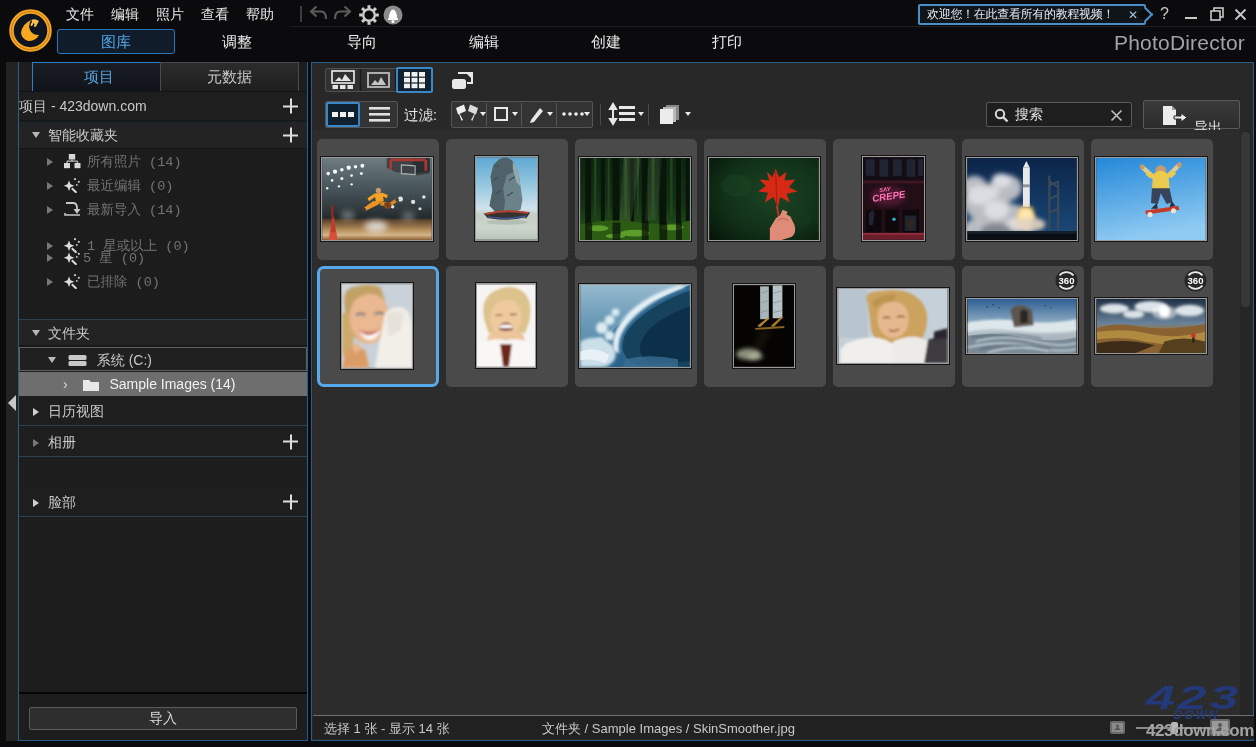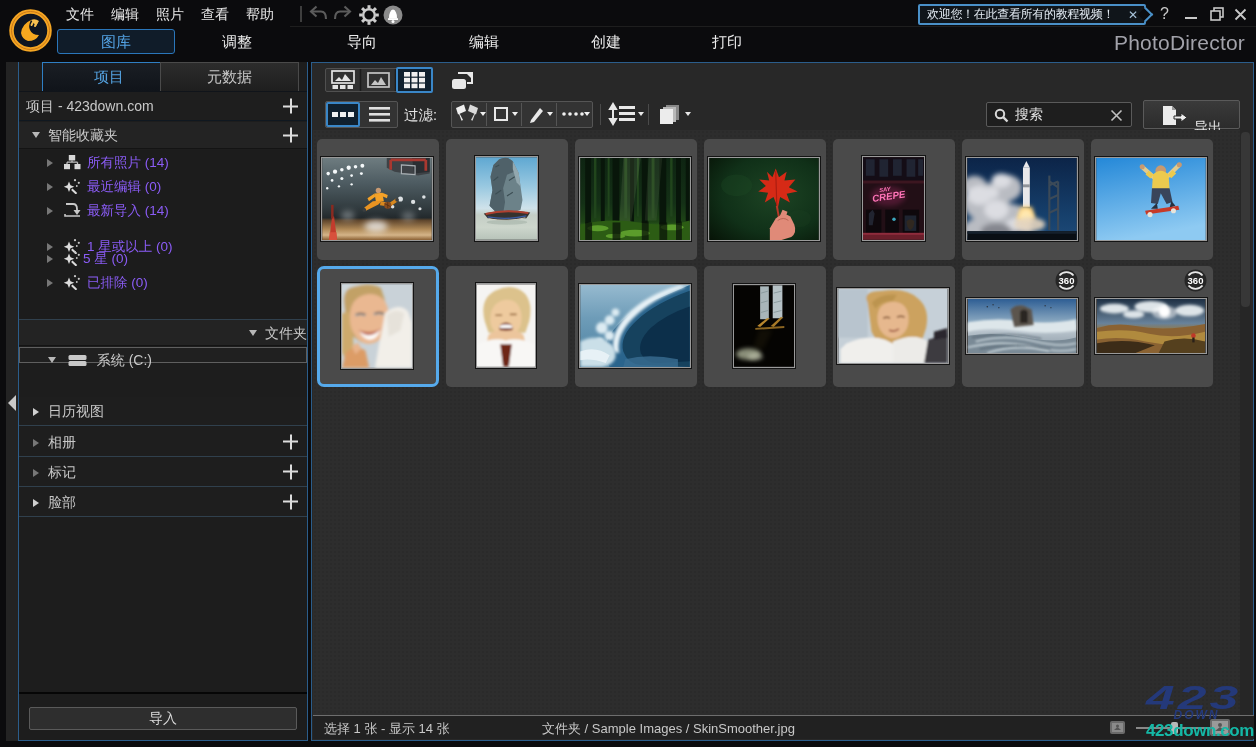--- a/index.html
+++ b/index.html
@@ -19,21 +19,21 @@
 
 .stab { position:absolute; top:0px; height:29px; font-size:15px; text-align:center; line-height:28px; }
 
 .srow { position:absolute; left:0; width:100%; color:#c8c8c8; font-size:14px; }
 .plus { position:absolute; right:8px; top:50%; transform:translateY(-50%); width:15px; height:15px; }
 .plus:before { content:""; position:absolute; left:0; top:6.5px; width:15px; height:2px; background:#ddd; }
 .plus:after { content:""; position:absolute; left:6.5px; top:0; width:2px; height:15px; background:#ddd; }
 .tri-r { width:0; height:0; border-left:6px solid #b8b8b8; border-top:4.5px solid transparent; border-bottom:4.5px solid transparent; display:inline-block; }
 .tri-d { width:0; height:0; border-top:6px solid #b8b8b8; border-left:4.5px solid transparent; border-right:4.5px solid transparent; display:inline-block; }
 .tri-o { width:0; height:0; border-left:6px solid #777; border-top:4.5px solid transparent; border-bottom:4.5px solid transparent; display:inline-block; }
-.treeitem { position:absolute; left:0; width:100%; height:24px; color:#8b5cf6; font-size:13.5px; line-height:24px; }
+.treeitem { position:absolute; left:0; width:100%; height:24px; color:#737373; font-size:13.5px; line-height:24px;font-family:Liberation Mono, monospace; }
 
 #grid { position:absolute; left:1px; top:67px; width:929px; height:585px; background-color:#2d2d2d; background-image:radial-gradient(rgba(0,0,0,0.07) 0.7px, transparent 1px); background-size:4px 4px; }
 .cell { position:absolute; width:122px; height:121px; background:#4a4a4a; border-radius:5px; }
 .ph { position:absolute; border:1px solid #9a9a9a; outline:1px solid #141414; }
 
 #status { position:absolute; left:1px; bottom:1px; width:941px; height:24px; background:#212121; border-top:1px solid #6e6e6e; color:#c8c8c8; font-size:13px; }
 
 #wm423 { position:absolute; left:1146px; top:686px; width:104px; color:#24397a; font-weight:bold; z-index:60; }
 </style>
 </head>
@@ -113,26 +113,26 @@
 <span class="maintab" style="left:469px;">编辑</span>
 <span class="maintab" style="left:591px;">创建</span>
 <span class="maintab" style="left:712px;">打印</span>
 <div id="pdname">PhotoDirector</div>
 
 <div class="abs" style="left:6px;top:62px;width:12px;height:679px;background:#232323;"></div>
 <div class="abs" style="left:8px;top:395px;width:0;height:0;border-right:8px solid #c8c8c8;border-top:8px solid transparent;border-bottom:8px solid transparent;"></div>
 
 <div id="sidebar">
 
-  <div class="stab" style="left:23px;width:134px;background:linear-gradient(#1a1e24,#10141a);border:1.5px solid #2f7fc4;border-bottom:none;color:#54a2e0;">项目</div>
+  <div class="stab" style="left:13px;width:134px;background:linear-gradient(#1a1e24,#10141a);border:1.5px solid #2f7fc4;border-bottom:none;color:#54a2e0;">项目</div>
   <div class="stab" style="left:141px;width:139px;background:linear-gradient(#2c2c2c,#1e1e1e);border:1px solid #4a4a4a;border-bottom:none;color:#c8c8c8;">元数据</div>
   <div class="abs" style="left:0;top:29px;width:288px;height:1px;background:#10141a;"></div>
 
   <div class="srow" style="top:30px;height:29px;line-height:29px;background:#1e1e1e;border-bottom:1px solid #101820;">
-    <span style="margin-left:7px;">项目 - 423down.com</span><div class="plus" style="right:9px;"></div>
+    <span style="">项目 - 423down.com</span><div class="plus" style="right:9px;"></div>
   </div>
 
   <div class="srow" style="top:60px;height:27px;line-height:27px;background:#232323;border-bottom:1px solid #141414;">
     <span class="tri-d" style="margin-left:13px;margin-bottom:2px;"></span><span style="margin-left:8px;margin-top:26px;">智能收藏夹</span><div class="plus" style="right:9px;"></div>
   </div>
 
   <div id="tree" class="abs" style="left:0;top:88px;width:288px;height:170px;background:#1c1c1c;">
         <div class="treeitem" style="top:1px;"><span class="tri-o" style="margin-left:28px;"></span><span style="display:inline-block;width:20px;margin-left:10px;vertical-align:-3px;"><svg width="18" height="16" viewBox="0 0 18 16">
               <rect x="5.8" y="1" width="6.4" height="5.5" fill="#d8d8d8"></rect>
               <path d="M 9 6.5 L 9 8.2 M 4 8.2 L 14.5 8.2 M 4 8.2 L 4 10 M 14.5 8.2 L 14.5 10" stroke="#c0c0c0" stroke-width="1.3" fill="none"></path>
@@ -175,40 +175,44 @@
               <path d="M 6 3.5 L 7.5 7.3 L 11.3 8.8 L 7.5 10.3 L 6 14 L 4.5 10.3 L 0.8 8.8 L 4.5 7.3 Z" fill="#dcdcdc"></path>
               <path d="M 8.8 11.3 L 13.5 15.8" stroke="#dcdcdc" stroke-width="2"></path>
               <g fill="#c8c8c8">
                 <circle cx="12" cy="2.2" r="1.1"></circle>
                 <circle cx="15.8" cy="4.8" r="1.1"></circle>
                 <circle cx="13.8" cy="8" r="0.9"></circle>
               </g>
             </svg></span><span style="margin-left:4px;">已排除 (0)</span></div>
       </div>
 
-  <div class="srow" style="top:257px;height:27px;line-height:27px;background:#232323;border-top:1px solid #30404d;border-bottom:1px solid #141414;text-align:right;">
+  <div class="srow" style="top:257px;height:27px;line-height:27px;background:#232323;border-top:1px solid #30404d;border-bottom:1px solid #141414;">
     <span class="tri-d" style="margin-left:13px;margin-bottom:2px;"></span><span style="margin-left:8px;">文件夹</span>
   </div>
-  <div class="srow" style="top:285px;height:16px;line-height:24px;background:#202020;border:1px solid #5f5f5f;">
+  <div class="srow" style="top:285px;height:24px;line-height:24px;background:#202020;border:1px solid #5f5f5f;">
     <span class="tri-d" style="margin-left:28px;margin-bottom:2px;"></span>
     <svg style="margin-left:8px;vertical-align:-3px;" width="19" height="15" viewBox="0 0 19 15">
           <rect x="0.5" y="2" width="18" height="5" rx="1.5" fill="#c8c8c8"></rect>
           <rect x="0.5" y="8" width="18" height="5" rx="1.5" fill="#c8c8c8"></rect>
         </svg>
     <span style="margin-left:6px;">系统 (C:)</span>
   </div>
+  <div class="srow" style="top:310px;height:24px;line-height:24px;background:#6e6e6e;color:#f0f0f0;">
+    <span style="margin-left:44px;color:#dadada;">›</span>
+    <svg style="margin-left:10px;vertical-align:-3px;" width="18" height="14" viewBox="0 0 18 14">
+          <path d="M 1 2 L 7 2 L 9 4 L 17 4 L 17 13 L 1 13 Z" fill="#e8e8e8"></path>
+        </svg>
+    <span style="margin-left:6px;">Sample Images (14)</span>
+  </div>
 
   <div class="srow" style="top:335px;height:29px;line-height:29px;background:#1e1e1e;border-bottom:1px solid #30404d;">
     <span class="tri-r" style="margin-left:14px;border-left-color:#d0d0d0;"></span><span style="margin-left:9px;">日历视图</span>
   </div>
   <div class="srow" style="top:365px;height:30px;line-height:30px;background:#1e1e1e;border-bottom:1px solid #30404d;">
     <span class="tri-o" style="margin-left:14px;"></span><span style="margin-left:9px;">相册</span><div class="plus" style="right:9px;"></div>
-  </div>
-  <div class="srow" style="top:395px;height:30px;line-height:30px;background:#1e1e1e;border-bottom:1px solid #30404d;">
-    <span class="tri-o" style="margin-left:14px;"></span><span style="margin-left:9px;">标记</span><div class="plus" style="right:9px;"></div>
   </div>
   <div class="srow" style="top:425px;height:30px;line-height:30px;background:#1e1e1e;border-bottom:1px solid #30404d;">
     <span class="tri-r" style="margin-left:14px;border-left-color:#d0d0d0;"></span><span style="margin-left:9px;">脸部</span><div class="plus" style="right:9px;"></div>
   </div>
 
   <div class="abs" style="left:0;top:630px;width:288px;height:2px;background:#060606;"></div>
   <div class="abs" style="left:10px;top:645px;width:268px;height:23px;background:#2e2e2e;border:1px solid #5a5a5a;border-radius:2px;color:#dcdcdc;font-size:14px;text-align:center;line-height:21px;">导入</div>
 </div>
 
 <div id="main">
@@ -822,16 +826,16 @@
           <rect x="2" y="2" width="16" height="13" fill="#9a9a9a"></rect>
           <circle cx="10" cy="6" r="2" fill="#555"></circle>
           <path d="M 5 12 L 10 8 L 15 12 Z" fill="#555"></path>
         </svg>
   </div>
 </div>
 
 <div id="wm423">
   <div style="font-size:34px;font-style:italic;font-weight:900;line-height:24px;transform:scale(1.52,0.95);transform-origin:0 50%;letter-spacing:2px;">423</div>
   <div style="font-size:12px;font-style:italic;font-weight:900;text-align:center;line-height:10px;letter-spacing:2px;width:101px;">DOWN</div>
-  <div style="color:#14b8a6;font-size:17px;font-weight:bold;line-height:20px;letter-spacing:-0.4px;margin-top:1px;">423down.com</div>
+  <div style="color:#a3a3a3;font-size:17px;font-weight:bold;line-height:20px;letter-spacing:-0.4px;margin-top:1px;">423down.com</div>
 </div>
 
 </div>
 
 </body></html>

